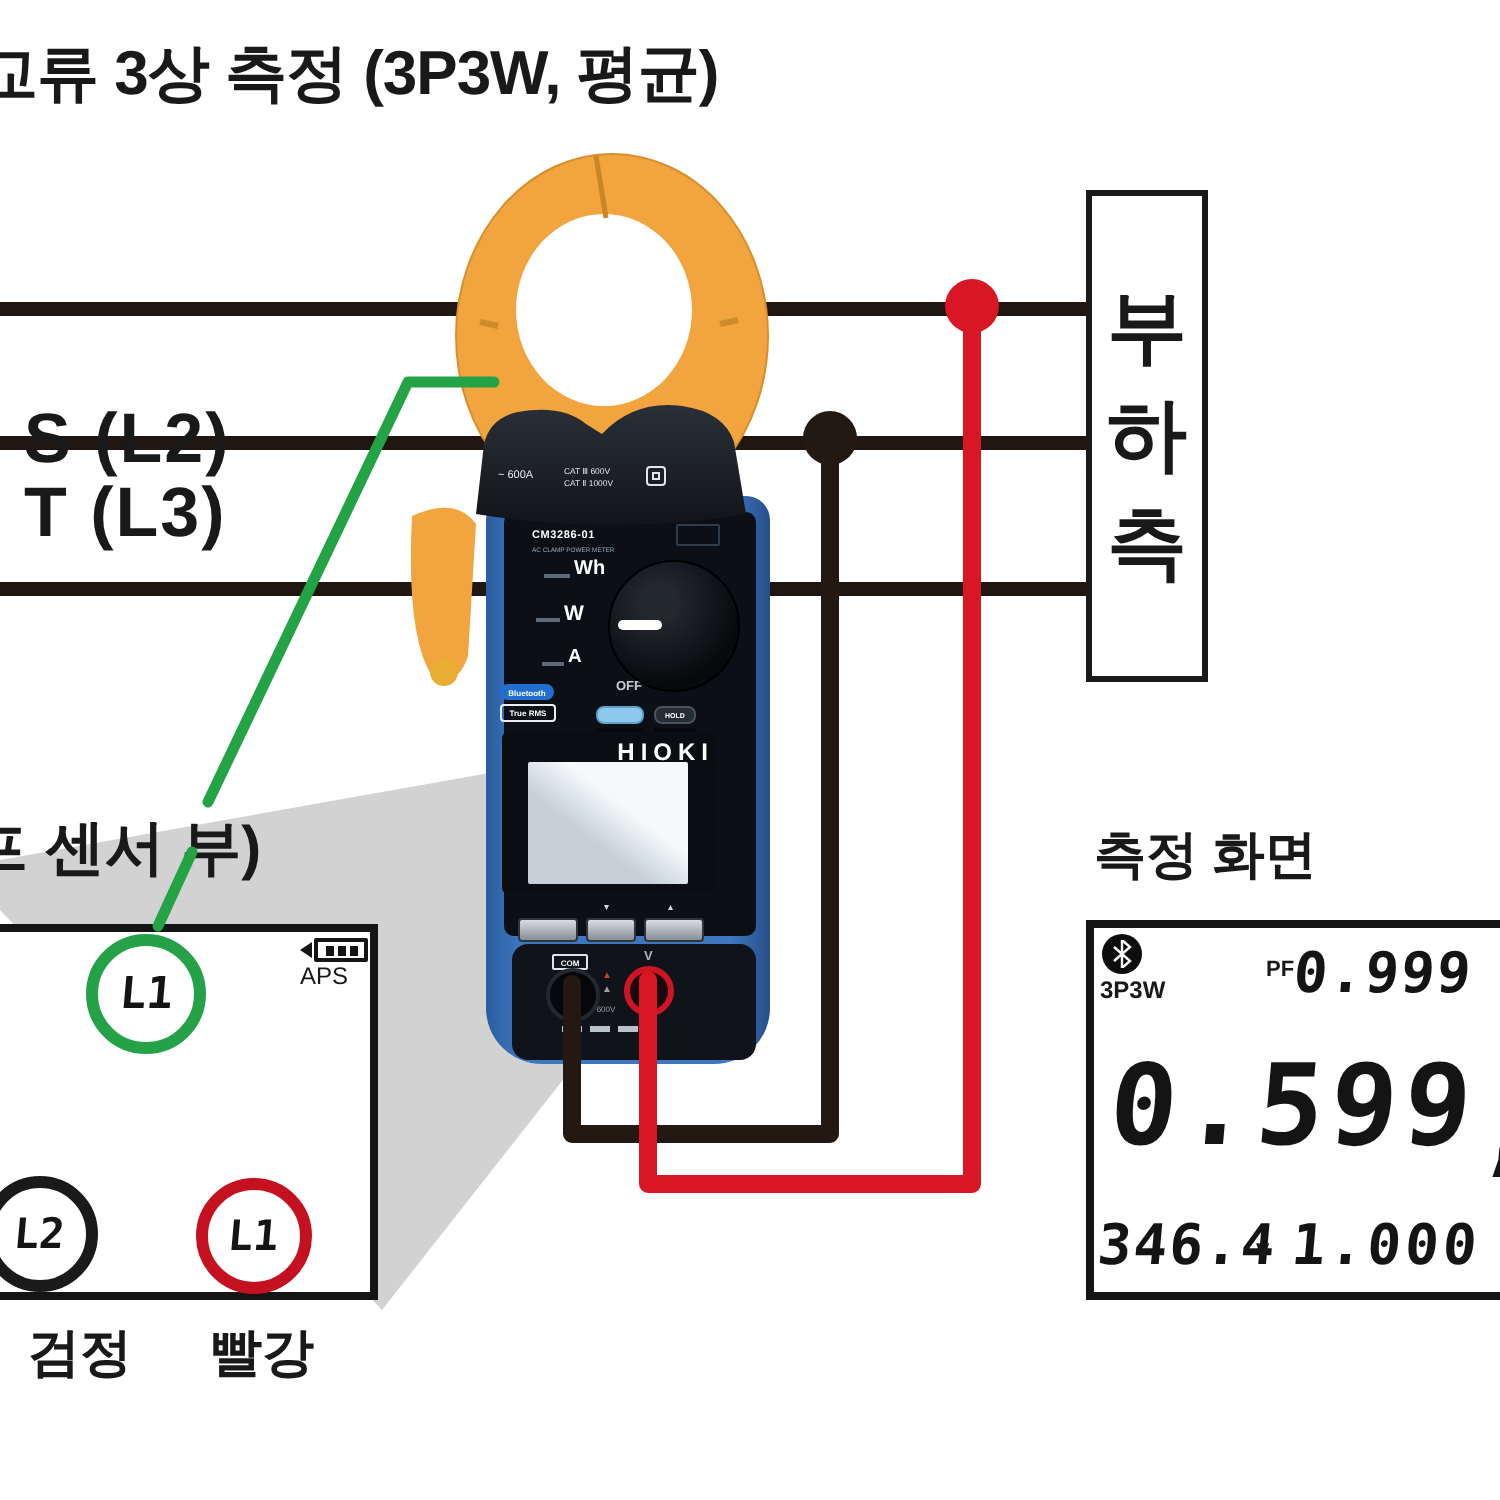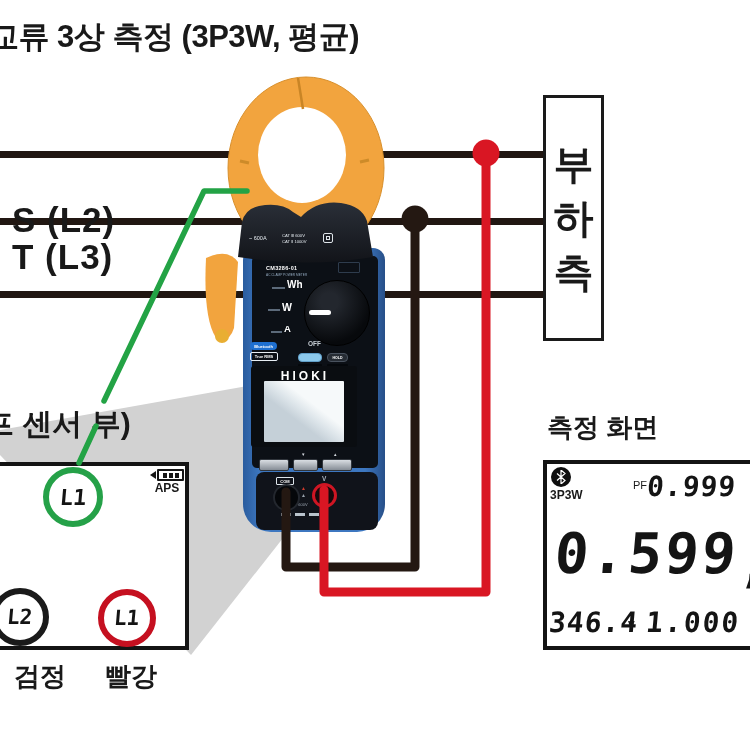--- a/index.html
+++ b/index.html
@@ -65,21 +65,21 @@
     </div>
     <div class="abs" style="left:151px; top:3px;">
       <div style="display:flex; align-items:center;">
         <span class="bat-arrow"></span>
         <span class="battery">
             <i></i>
             <i></i>
             <i></i>
           </span>
       </div>
-      <div style="font-size:12px; font-weight:bold; text-align:center; margin-top:0px;">APS</div>
+      <div style="font-size:12px; font-weight:normal; text-align:left; margin-top:0px;">APS</div>
     </div>
     <div class="circ" style="left:-8px; top:122px; width:58px; height:58px; border:6px solid #1a1a1a;">
       <span class="seg" style="font-size:21px;">L2</span>
     </div>
     <div class="circ" style="left:99px; top:123px; width:58px; height:58px; border:6px solid #c51020;">
       <span class="seg" style="font-size:21px;">L1</span>
     </div>
   </div>
 
   <div class="abs probe-label" style="left:14px; top:659px;">검정</div>
@@ -88,21 +88,21 @@
   <div class="abs caption" style="left:547px; top:410px; font-size:26px;text-align:center;">측정 화면</div>
 
   <div class="abs panel" style="left:543px; top:460px; width:232px; height:190px;">
     <div class="abs" style="left:4px; top:3px; width:20px; height:20px; border-radius:50%; background:#0d0d0d;
                 display:flex; align-items:center; justify-content:center;">
       <svg class="btsvg" width="10" height="14" viewBox="0 0 10 14">
         <path d="M5 0 L9 3.5 L5 7 L9 10.5 L5 14 L5 0 M5 7 L1 3.5 M5 7 L1 10.5" stroke="#fff" stroke-width="1.2" fill="none"></path>
       </svg>
     </div>
     <div class="abs" style="left:3px; top:24px; font-size:12px; font-weight:bold;">3P3W</div>
-    <div class="abs" style="left:86px; top:15px; font-size:11px; font-weight:normal;">PF</div>
+    <div class="abs" style="left:86px; top:15px; font-size:11px; font-weight:bold;">PF</div>
     <div class="abs seg" style="left:100px; top:6px; font-size:28px; letter-spacing:1px;">0.999</div>
     <div class="abs seg" style="left:8px; top:57px; font-size:56px; letter-spacing:3px;">0.599</div>
     <div class="abs seg" style="left:193px; top:75px; font-size:46px;">,</div>
     <div class="abs seg" style="left:2px; top:142px; font-size:28px; letter-spacing:1px;">346.4</div>
     <div class="abs" style="left:81px; top:153px; font-size:12px; font-weight:bold;">v</div>
     <div class="abs seg" style="left:99px; top:142px; font-size:28px; letter-spacing:2px;">1.000</div>
   </div>
 
   <div class="abs" style="left:243px; top:248px; width:142px; height:284px;
               border-radius:12px 12px 28px 28px;
@@ -136,21 +136,21 @@
   <div class="abs" style="left:298px; top:353px; width:24px; height:9px; background:#8cc9ec;
               border:1px solid #619fc9; border-radius:4px;"></div>
   <div class="abs" style="left:298px; top:364px; width:24px; height:5px; background:#05080c; border-radius:1px;"></div>
   <div class="abs" style="left:327px; top:353px; width:21px; height:9px; background:#262c34;
               border:1px solid #49525e; border-radius:4px; display:flex; align-items:center; justify-content:center;">
     <span style="font-size:3.5px; color:#fff; font-weight:bold;">HOLD</span>
   </div>
   <div class="abs" style="left:327px; top:364px; width:21px; height:5px; background:#05080c; border-radius:1px;"></div>
 
   <div class="abs" style="left:251px; top:366px; width:106px; height:81px; background:#0a0d11; border-radius:3px;"></div>
-  <div class="abs mlabel" style="left:253px; top:369px; width:104px; text-align:center; font-size:12px; letter-spacing:3px;">HIOKI</div>
+  <div class="abs mlabel" style="left:253px; top:369px; width:104px; text-align:right; font-size:12px; letter-spacing:3px;">HIOKI</div>
   <div class="abs" style="left:264px; top:381px; width:80px; height:61px; border-radius:1px;
               background:linear-gradient(to bottom left, #f6f9fa 38%, #dde5ea 50%, #c5d0d8 62%);"></div>
 
   <div class="abs" style="left:302px; top:451px; font-size:5px; color:#d5dae0;">▾</div>
   <div class="abs" style="left:334px; top:451px; font-size:5px; color:#d5dae0;">▴</div>
   <div class="abs" style="left:259px; top:459px; width:30px; height:12px; border:1px solid #30353c; border-radius:2px;
               background:linear-gradient(#d9dde2,#868d96);"></div>
   <div class="abs" style="left:293px; top:459px; width:25px; height:12px; border:1px solid #30353c; border-radius:2px;
               background:linear-gradient(#d9dde2,#868d96);"></div>
   <div class="abs" style="left:322px; top:459px; width:30px; height:12px; border:1px solid #30353c; border-radius:2px;

